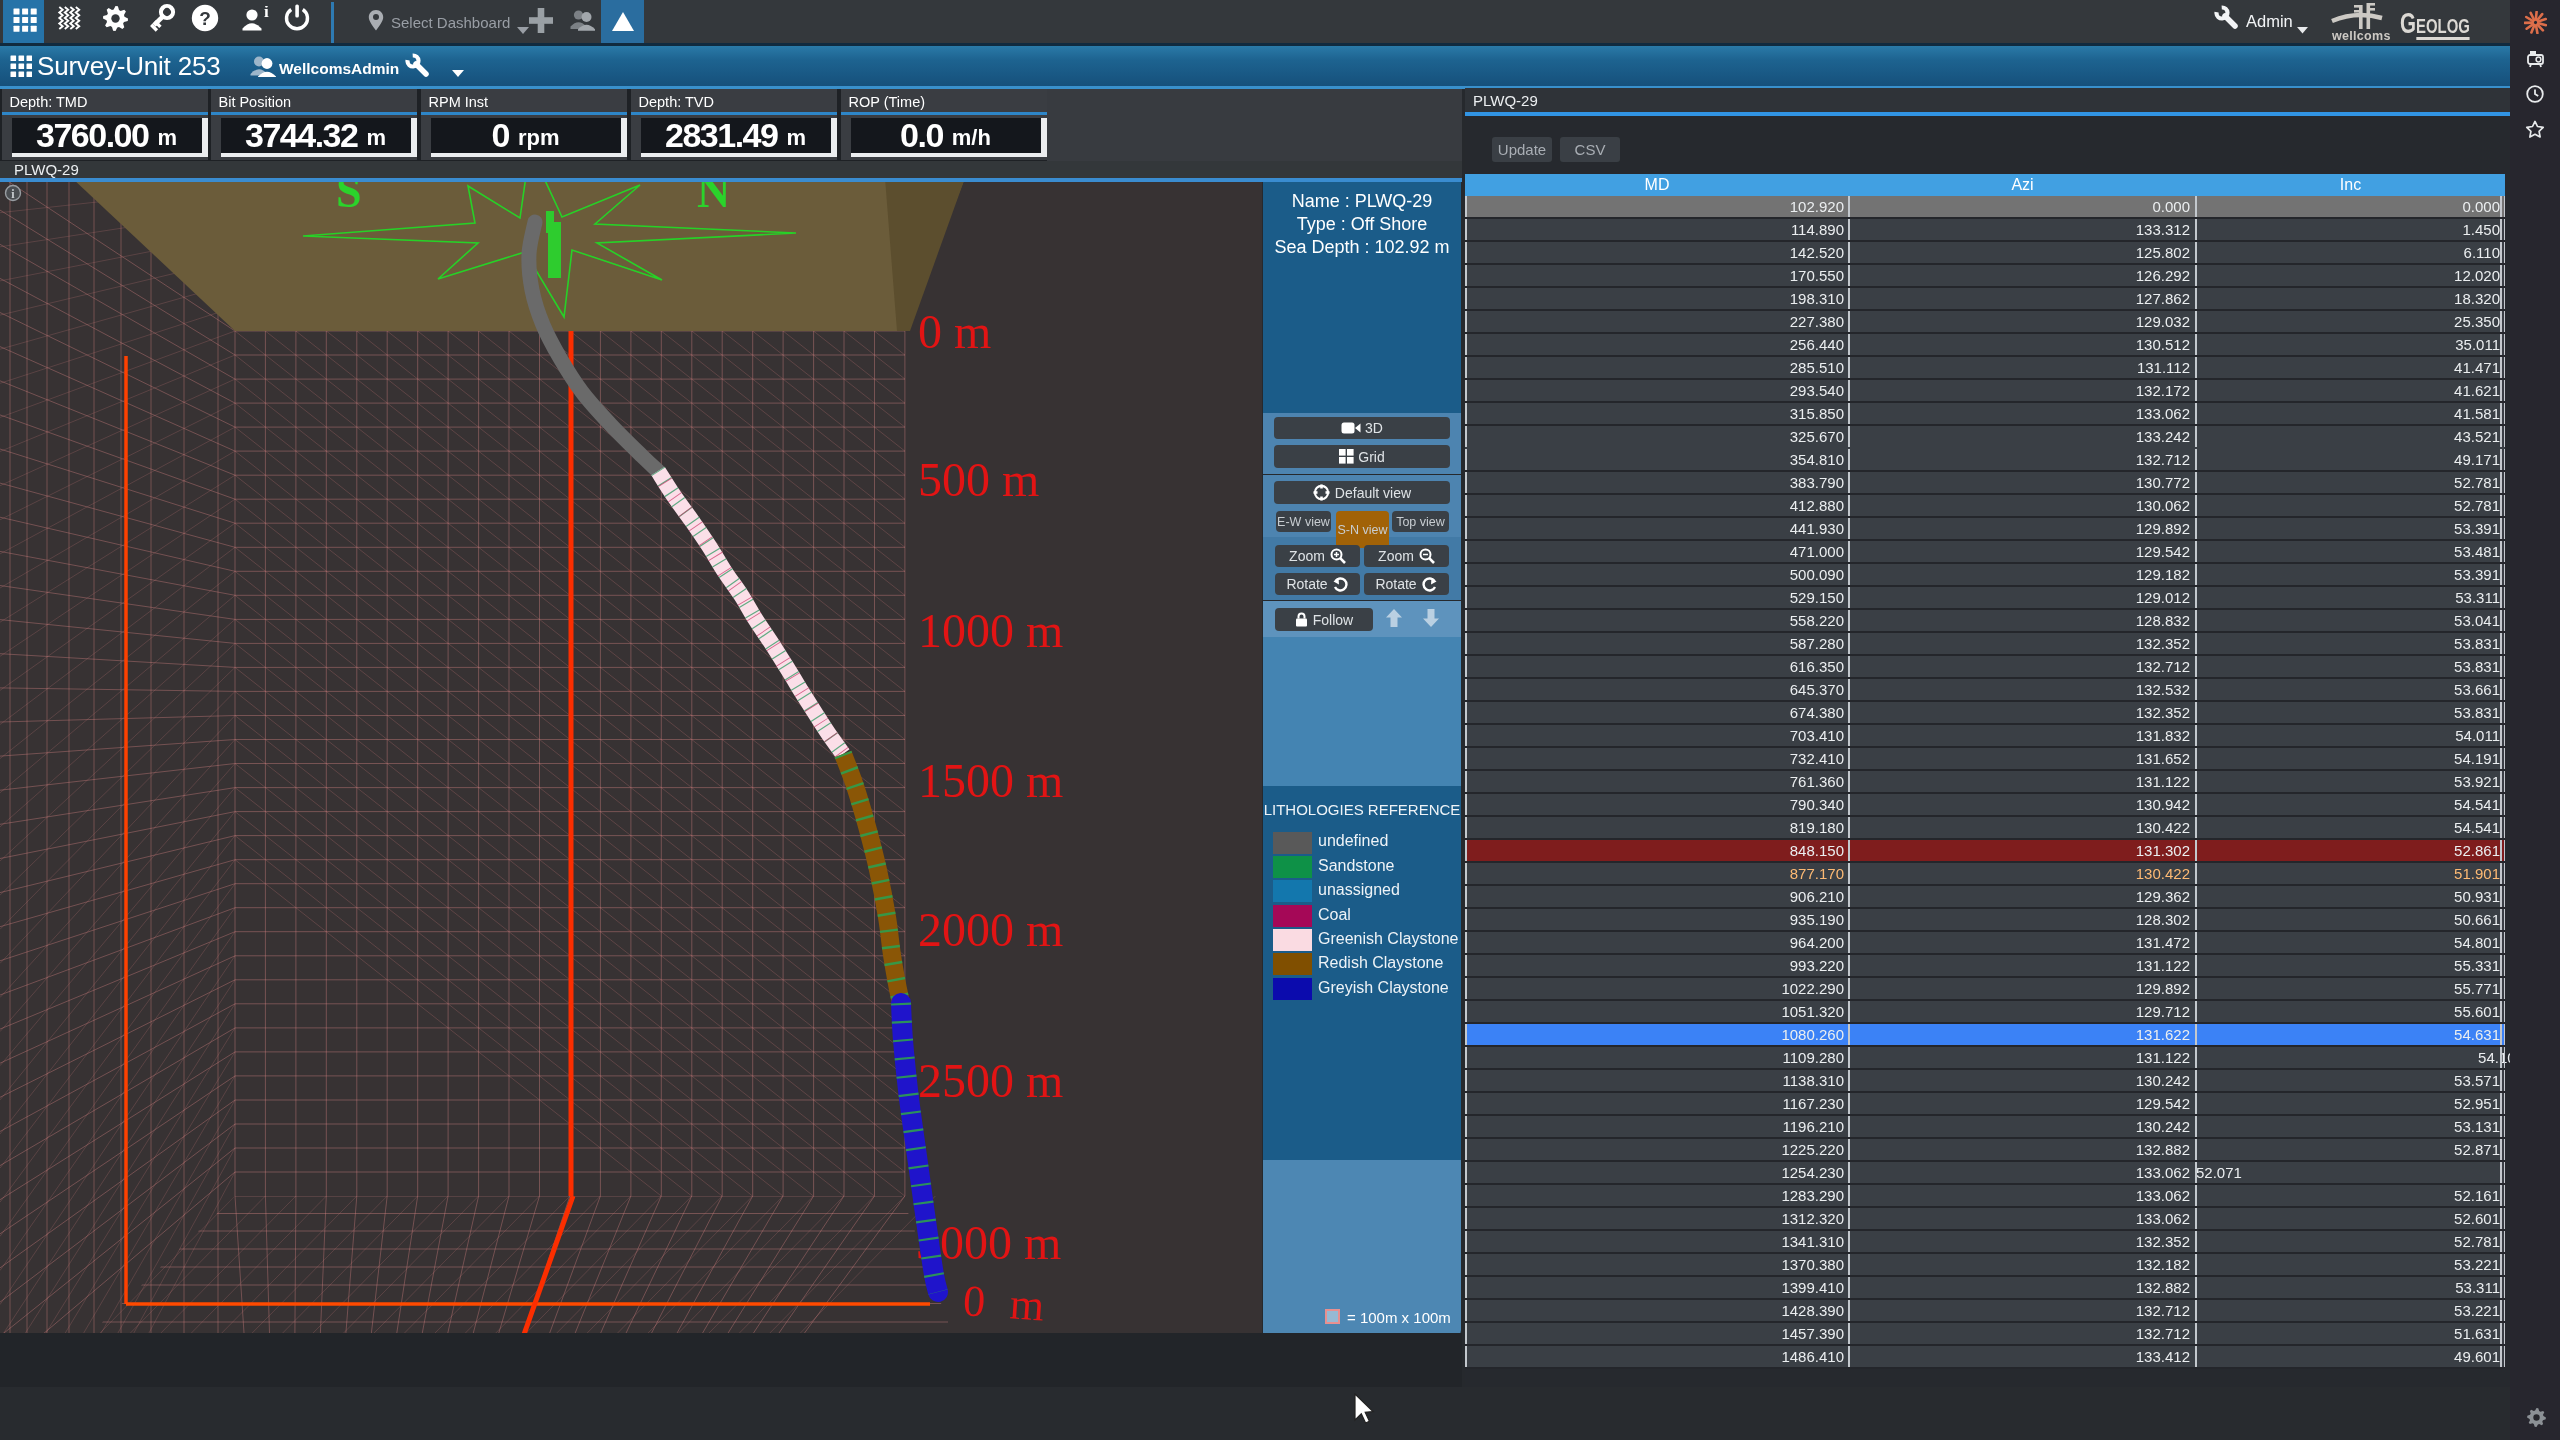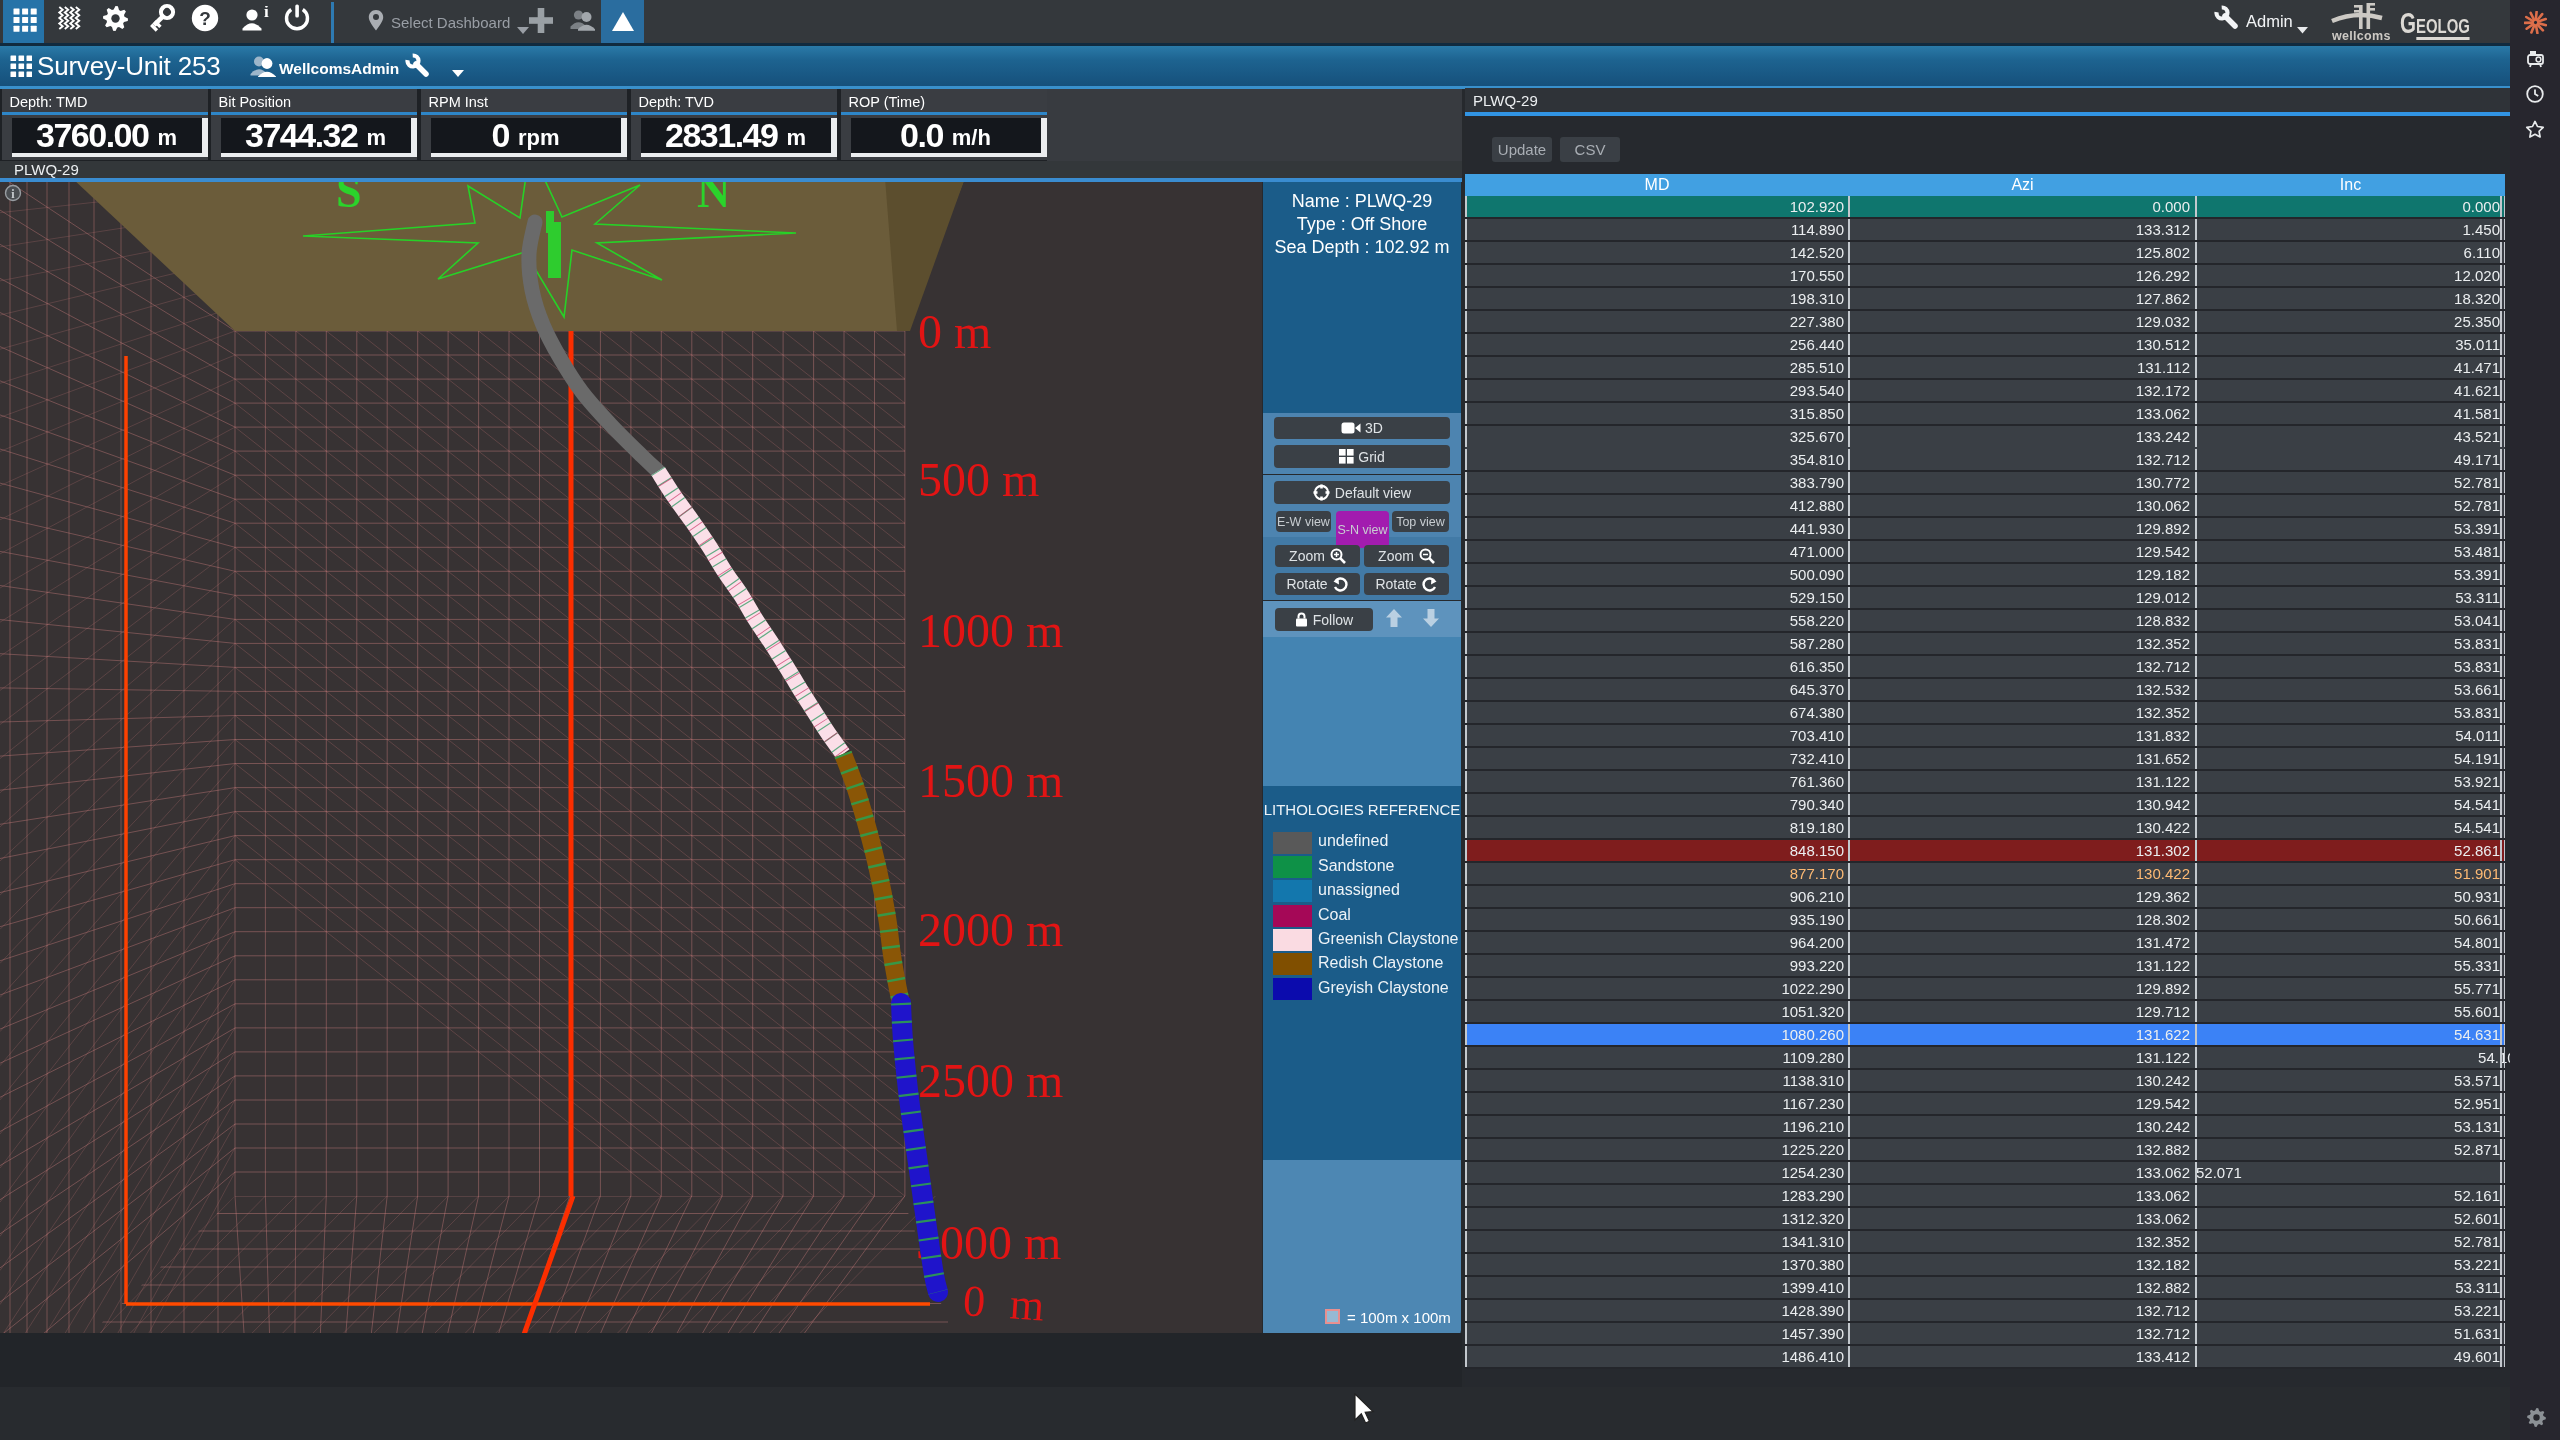--- a/index.html
+++ b/index.html
@@ -469,21 +469,21 @@
           <rect x="8" y="8" width="6.6" height="6.6" fill="#fff"></rect>
         </svg>Grid</div>
       <div style="position:absolute;left:11px;top:299px;width:176px;height:23px;background:#3a4046;border-radius:4px;color:#dfe3e6;font-size:14px;display:flex;align-items:center;justify-content:center;white-space:nowrap"><svg width="17" height="17" viewBox="0 0 17 17" style="margin-right:5px;flex:none">
           <circle cx="8.5" cy="8.5" r="6.6" fill="none" stroke="#fff" stroke-width="2.2"></circle>
           <line x1="8.5" y1="0.5" x2="8.5" y2="4.5" stroke="#fff" stroke-width="2.6"></line>
           <line x1="8.5" y1="12.5" x2="8.5" y2="16.5" stroke="#fff" stroke-width="2.6"></line>
           <line x1="0.5" y1="8.5" x2="4.5" y2="8.5" stroke="#fff" stroke-width="2.6"></line>
           <line x1="12.5" y1="8.5" x2="16.5" y2="8.5" stroke="#fff" stroke-width="2.6"></line>
         </svg>Default view</div>
       <div style="position:absolute;left:13px;top:329px;width:55px;height:21px;background:#3a4046;border-radius:4px;color:#c8cdd1;font-size:12.5px;display:flex;align-items:center;justify-content:center;white-space:nowrap">E-W view</div>
-      <div style="position:absolute;left:73px;top:329px;width:53px;height:37px;background:#a21caf;border-radius:4px;color:#c8cdd1;font-size:12.5px;display:flex;align-items:center;justify-content:center;white-space:nowrap">S-N view</div>
+      <div style="position:absolute;left:73px;top:329px;width:53px;height:37px;background:#a16207;border-radius:4px;color:#c8cdd1;font-size:12.5px;display:flex;align-items:center;justify-content:center;white-space:nowrap">S-N view</div>
       <div style="position:absolute;left:129px;top:329px;width:57px;height:21px;background:#3a4046;border-radius:4px;color:#c8cdd1;font-size:12.5px;display:flex;align-items:center;justify-content:center;white-space:nowrap">Top view</div>
       <div style="position:absolute;left:12px;top:363px;width:85px;height:22px;background:#3a4046;border-radius:4px;color:#dfe3e6;font-size:14px;display:flex;align-items:center;justify-content:center">Zoom<svg width="16" height="16" viewBox="0 0 16 16" style="margin-left:5px;flex:none">
           <circle cx="6.5" cy="6.5" r="5" fill="none" stroke="#fff" stroke-width="2"></circle>
           <line x1="10.2" y1="10.2" x2="15" y2="15" stroke="#fff" stroke-width="2.6"></line>
           <line x1="4" y1="6.5" x2="9" y2="6.5" stroke="#fff" stroke-width="1.5"></line>
           <line x1="6.5" y1="4" x2="6.5" y2="9" stroke="#fff" stroke-width="1.5"></line>
         </svg></div>
       <div style="position:absolute;left:101px;top:363px;width:85px;height:22px;background:#3a4046;border-radius:4px;color:#dfe3e6;font-size:14px;display:flex;align-items:center;justify-content:center">Zoom<svg width="16" height="16" viewBox="0 0 16 16" style="margin-left:5px;flex:none">
           <circle cx="6.5" cy="6.5" r="5" fill="none" stroke="#fff" stroke-width="2"></circle>
           <line x1="10.2" y1="10.2" x2="15" y2="15" stroke="#fff" stroke-width="2.6"></line>
@@ -531,21 +531,21 @@
     </div>
     <div class="abs" style="left:1465px;top:112px;width:1045px;height:4px;background:#3194e4"></div>
     <div class="abs" style="left:1492px;top:137px;width:60px;height:25px;background:#3a3f45;border-radius:3px;color:#a9aeb4;font-size:15px;text-align:center;line-height:25px">Update</div>
     <div class="abs" style="left:1560px;top:137px;width:60px;height:25px;background:#3a3f45;border-radius:3px;color:#a9aeb4;font-size:15px;text-align:center;line-height:25px">CSV</div>
     <div class="abs" style="left:1465px;top:174px;width:1040px;height:22px;background:#41a0e2;color:#fff;font-size:16px">
       <span style="position:absolute;left:0;top:2px;width:384px;text-align:center">MD</span>
       <span style="position:absolute;left:384px;top:2px;width:347px;text-align:center">Azi</span>
       <span style="position:absolute;left:731px;top:2px;width:309px;text-align:center">Inc</span>
     </div>
     <div class="abs" style="left:1465px;top:196px;width:1040px;height:1173px;background:#24262b">
-      <div style="position:absolute;left:0;top:0px;width:1040px;height:21px;background:#0f766e;color:#ebeef0;font-size:15px">
+      <div style="position:absolute;left:0;top:0px;width:1040px;height:21px;background:#737373;color:#ebeef0;font-size:15px">
         <span style="position:absolute;left:0;top:2px;width:379px;text-align:right">102.920</span>
         <span style="position:absolute;left:384px;top:2px;width:341px;text-align:right">0.000</span>
         <span style="position:absolute;left:731px;top:2px;width:304px;text-align:right">0.000</span>
         <span style="position:absolute;left:0px;top:0;width:1.5px;height:21px;background:#c3c8cd"></span>
         <span style="position:absolute;left:383px;top:0;width:1.5px;height:21px;background:#c3c8cd"></span>
         <span style="position:absolute;left:730px;top:0;width:1.5px;height:21px;background:#c3c8cd"></span>
         <span style="position:absolute;left:1035px;top:0;width:1.5px;height:21px;background:#c3c8cd"></span>
         <span style="position:absolute;left:1038.5px;top:0;width:1.5px;height:21px;background:#c3c8cd"></span>
       </div>
       <div style="position:absolute;left:0;top:23px;width:1040px;height:21px;background:#3a3f45;color:#ebeef0;font-size:15px">

